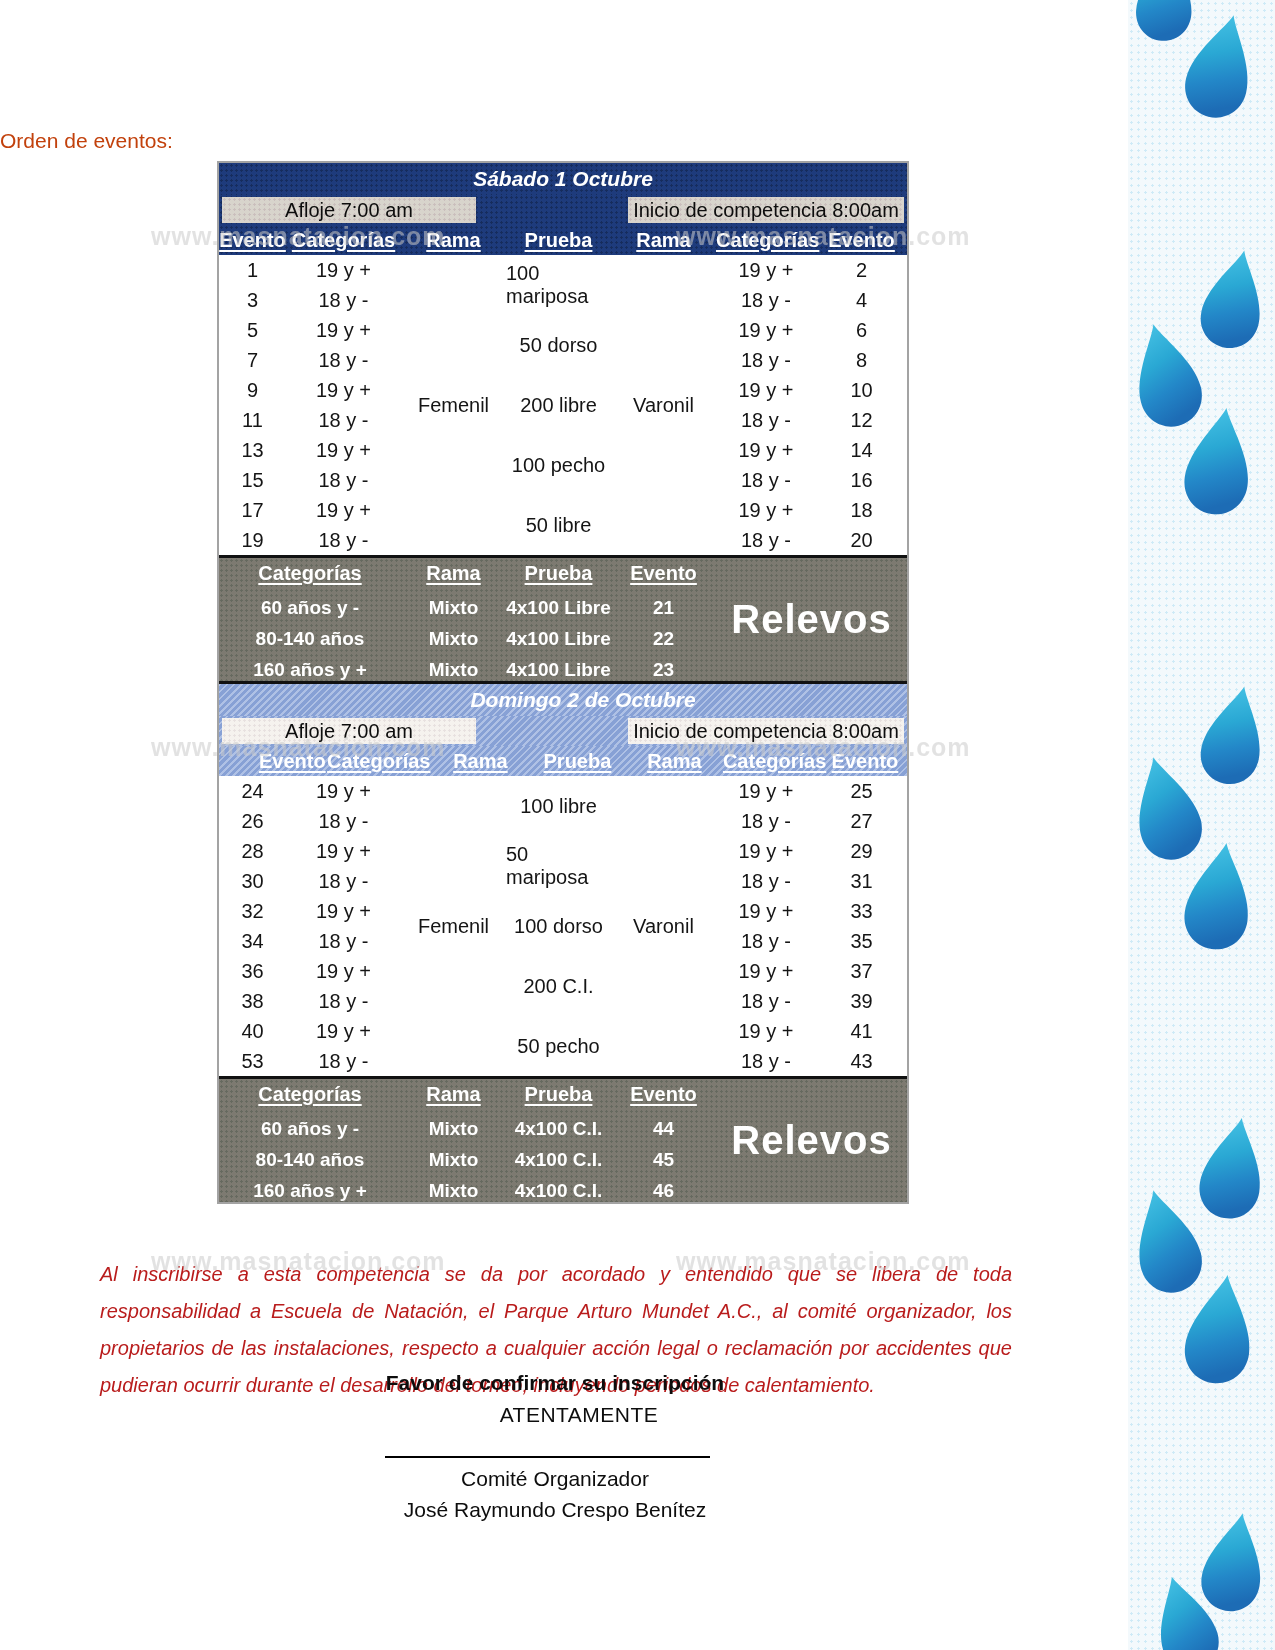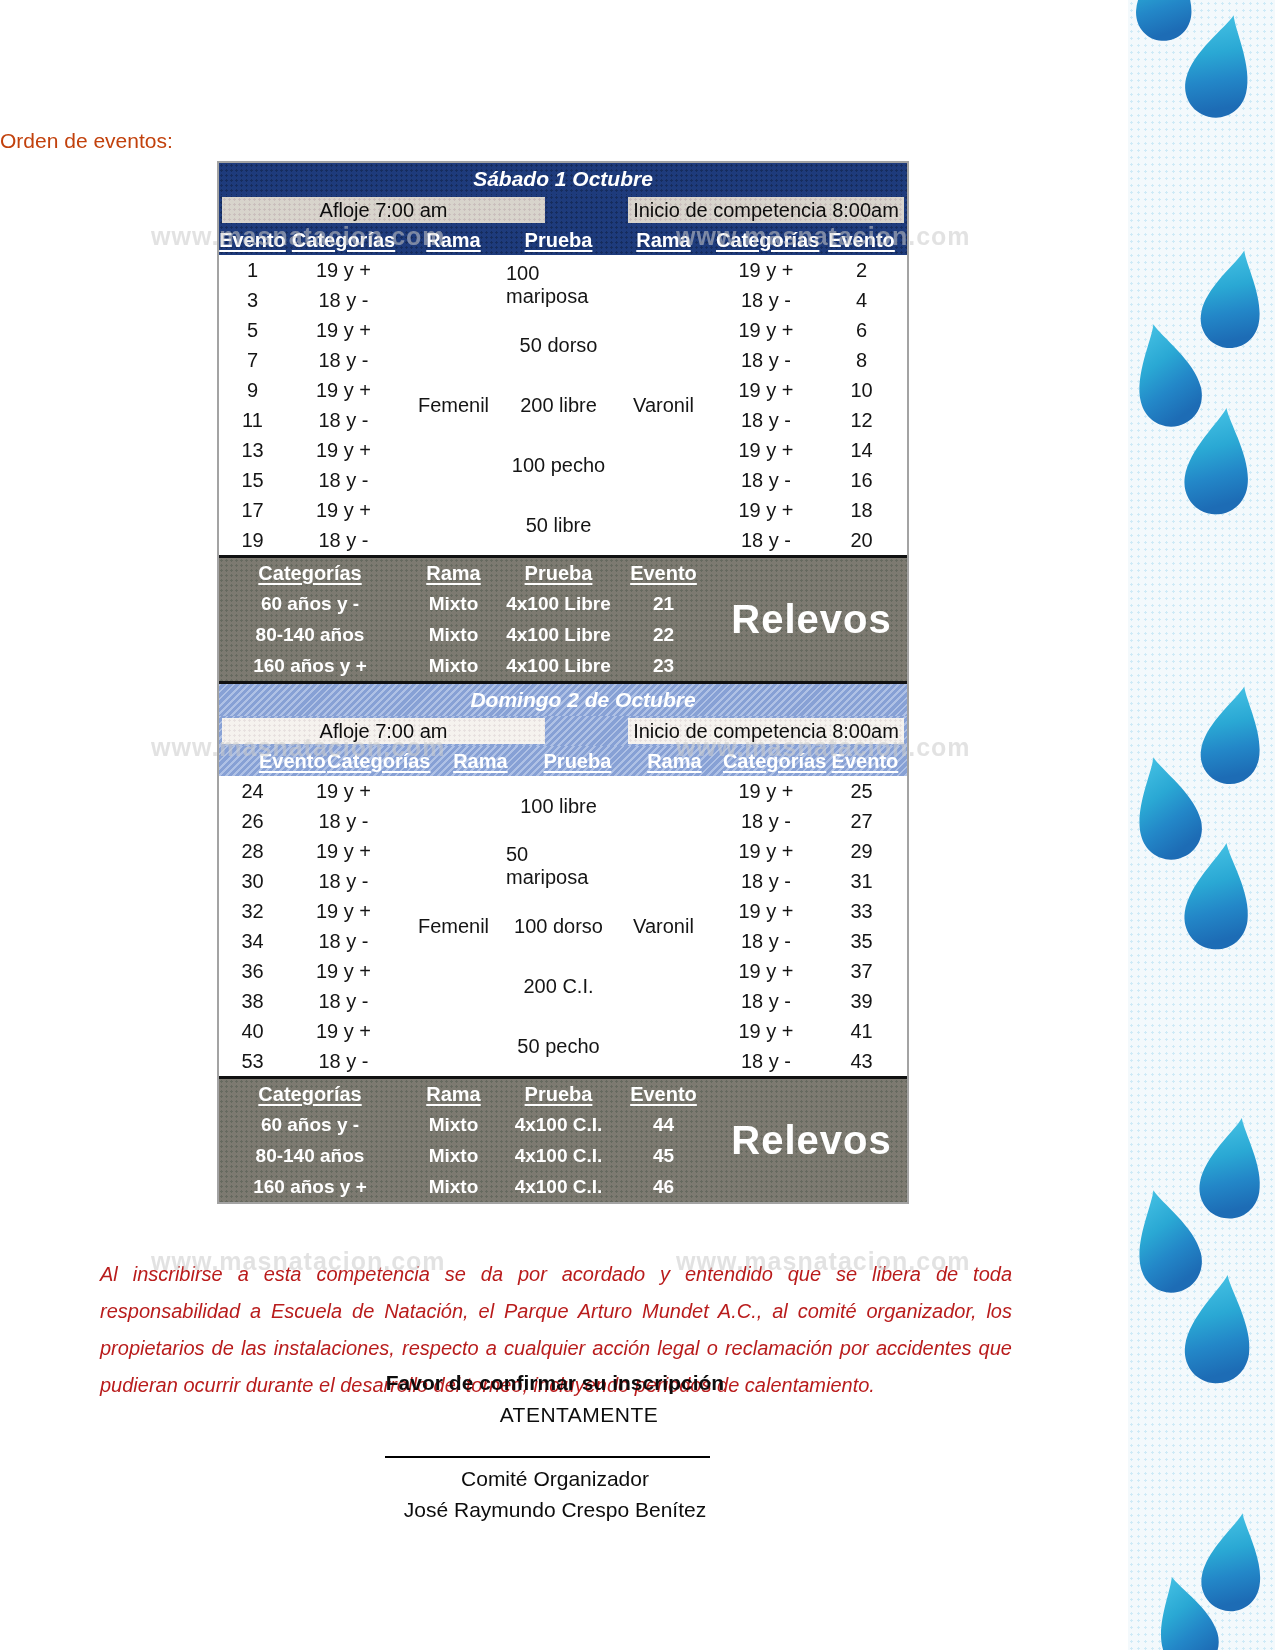--- a/index.html
+++ b/index.html
@@ -34,42 +34,42 @@
     background-size:5px 5px;}
   .tex-white{background-color:#f5f2ee;
     background-image:radial-gradient(rgba(200,185,190,.30) 1px, transparent 1.2px);
     background-size:5px 5px;}
 
   .day-title{height:32px;display:flex;align-items:center;justify-content:center;
     color:#fff;font-weight:bold;font-style:italic;font-size:21px;}
   .subhead{height:30px;position:relative;}
   .warmup-box,.start-box{position:absolute;top:2px;height:26px;display:flex;
     align-items:center;justify-content:center;font-size:20px;color:#0d0d0d;}
-  .warmup-box{left:3px;width:323px;}
+  .warmup-box{left:3px;width:254px;}
   .start-box{left:409px;width:276px;}
 
   .colheads{height:30px;display:flex;align-items:center;}
   .colheads span{display:block;text-align:center;color:#fff;font-weight:bold;font-size:20px;
     text-decoration:underline;text-underline-offset:3px;}
 
   .w1{width:67px}.w2{width:115px}.w3{width:105px}.w4{width:105px}
   .w5{width:105px}.w6{width:100px}.w7{width:91px}
 
   .daygrid{display:flex;background:#fff;height:300px;font-size:20px;color:#151515;}
   .dcol{display:flex;flex-direction:column;}
   .cell{height:30px;display:flex;align-items:center;justify-content:center;}
   .pcell{height:60px;display:flex;align-items:center;justify-content:center;}
   .ramacol{display:flex;align-items:center;justify-content:center;}
 
   .relay{border-top:3px solid #111;border-bottom:3px solid #111;display:flex;color:#fff;}
   .relay-table{width:497px;}
   .relay-head{height:30px;display:flex;align-items:center;}
   .relay-head span{display:block;text-align:center;font-weight:bold;font-size:20px;
     text-decoration:underline;text-underline-offset:3px;}
-  .relay-row{height:31px;display:flex;align-items:center;}
+  .relay-row{height:31px;display:flex;align-items:flex-end;}
   .relay-row span{display:block;text-align:center;font-weight:bold;font-size:19px;}
   .rw1{width:182px}.rw2{width:105px}.rw3{width:105px}.rw4{width:105px}
   .relay-label{flex:1;display:flex;align-items:center;justify-content:center;
     font-weight:bold;font-size:40px;letter-spacing:1px;}
 
   
   .disclaimer{position:absolute;left:100px;top:1236px;width:912px;
     font-style:italic;font-size:20px;line-height:37px;text-align:justify;color:#b91c1c;z-index:2;}
   .centerline{position:absolute;left:0;width:1110px;text-align:center;font-size:21px;color:#0d0d0d;z-index:2;}
   .confirm{top:1371px;font-weight:600;}

